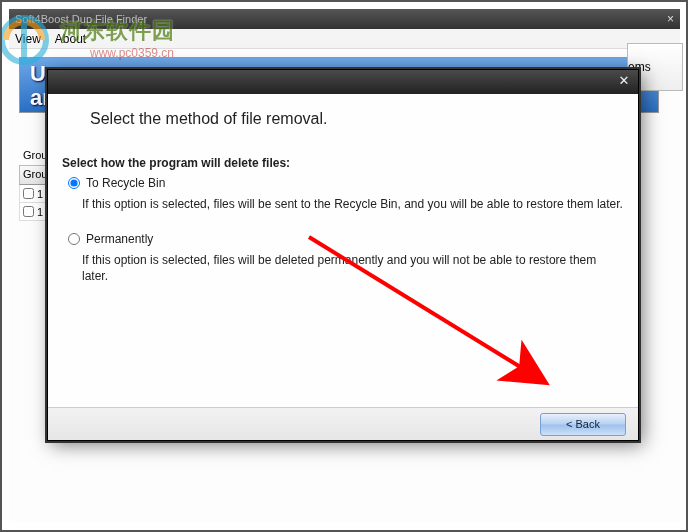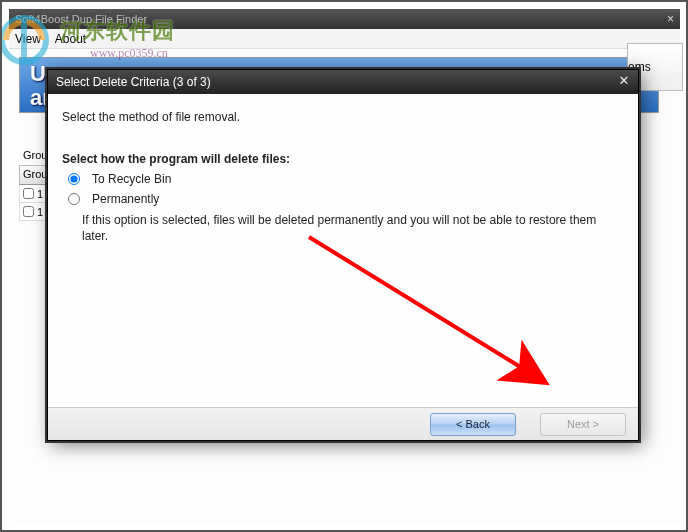--- a/index.html
+++ b/index.html
@@ -47,23 +47,22 @@
   .watermark svg { display: block; }
   .watermark-text {
     position: absolute; left: 58px; top: 14px;
     color: #4d7c0f; font-size: 22px; font-weight: bold;
     letter-spacing: 1px;
     text-shadow: 0 0 2px #fff;
     opacity: 0.7;
   }
   .watermark-url {
     position: absolute; left: 88px; top: 44px;
-    color: #701a75; font-size: 12px;
+    color: #b91c1c; font-size: 12px;
     opacity: 0.5;
-    font-family: Liberation Serif, serif;
   }
   .banner {
     position: absolute; left: 10px; top: 48px;
     width: 640px; height: 56px;
     background: linear-gradient(#6ea8e8, #2a6fc4);
     border: 1px solid #999;
     color: #fff; font-size: 22px; font-weight: bold;
     padding: 4px 10px;
     text-shadow: 1px 1px 2px #003;
     line-height: 24px;
@@ -118,23 +117,23 @@
   .dlg-close {
     position: absolute; right: 6px; top: 4px;
     width: 16px; height: 16px;
     color: #eee; font-size: 13px;
     text-align: center; line-height: 14px;
   }
   .dlg-body {
     padding: 16px 14px 0 14px;
     color: #222;
   }
-  .dlg-heading { font-size: 12px; margin-bottom: 28px; }
+  .dlg-heading { font-size: 16px; margin-bottom: 28px; margin-left: 28px; }
   .dlg-sub { font-weight: bold; font-size: 12px; }
-  .opt { margin: 6px 0 6px 6px; display: flex; align-items: center; gap: 12px; }
+  .opt { margin: 6px 0 6px 6px; display: flex; align-items: center; gap: 6px; }
   .opt input { width: 12px; height: 12px; }
   .opt-desc { margin: 4px 0 20px 20px; font-size: 12px; line-height: 16px; }
   .dlg-footer {
     position: absolute; bottom: 0; left: 0; right: 0;
     height: 33px;
     background: linear-gradient(#f2f2f2,#e6e6e6);
     border-top: 1px solid #ccc;
     display: flex; align-items: center; justify-content: flex-end;
     gap: 24px; padding-right: 12px;
   }
@@ -203,44 +202,41 @@
     <circle cx="30" cy="30" r="22" fill="none" stroke="#2bb0d9" stroke-width="6"></circle>
     <path d="M12 30 A18 18 0 0 1 48 30" fill="none" stroke="#f6a01a" stroke-width="6"></path>
     <rect x="27" y="8" width="6" height="44" fill="#2bb0d9"></rect>
   </svg>
 </div>
 <div class="watermark-text">河东软件园</div>
 <div class="watermark-url">www.pc0359.cn</div>
 
 <div class="dialog">
   <div class="dlg-titlebar">
-    <span>Select Delete Criteria (3 of 3)</span>
     <span class="dlg-close">✕</span>
   </div>
   <div class="dlg-body">
     <div class="dlg-heading">Select the method of file removal.</div>
     <div class="dlg-sub">Select how the program will delete files:</div>
 
     <label class="opt">
       <input type="radio" name="del" checked="" style="">
       <span>To Recycle Bin</span>
     </label>
+    <div class="opt-desc">If this option is selected, files will be sent to the Recycle Bin, and you will be able to restore them later.</div>
 
     <label class="opt">
       <input type="radio" name="del" style="">
       <span>Permanently</span>
     </label>
     <div class="opt-desc">If this option is selected, files will be deleted permanently and you will not be able to restore them later.</div>
   </div>
   <div class="dlg-footer">
     <div class="btn">
       <span>&lt; Back</span>
-    </div>
-    <div class="btn disabled">
-      <span>Next &gt;</span>
     </div>
   </div>
 </div>
 
 <svg class="arrow" viewBox="0 0 260 160">
   <defs>
     <marker id="ah" markerWidth="14" markerHeight="14" refX="10" refY="6" orient="auto">
       <path d="M0,0 L12,6 L0,12 L3,6 Z" fill="#f00"></path>
     </marker>
   </defs>

